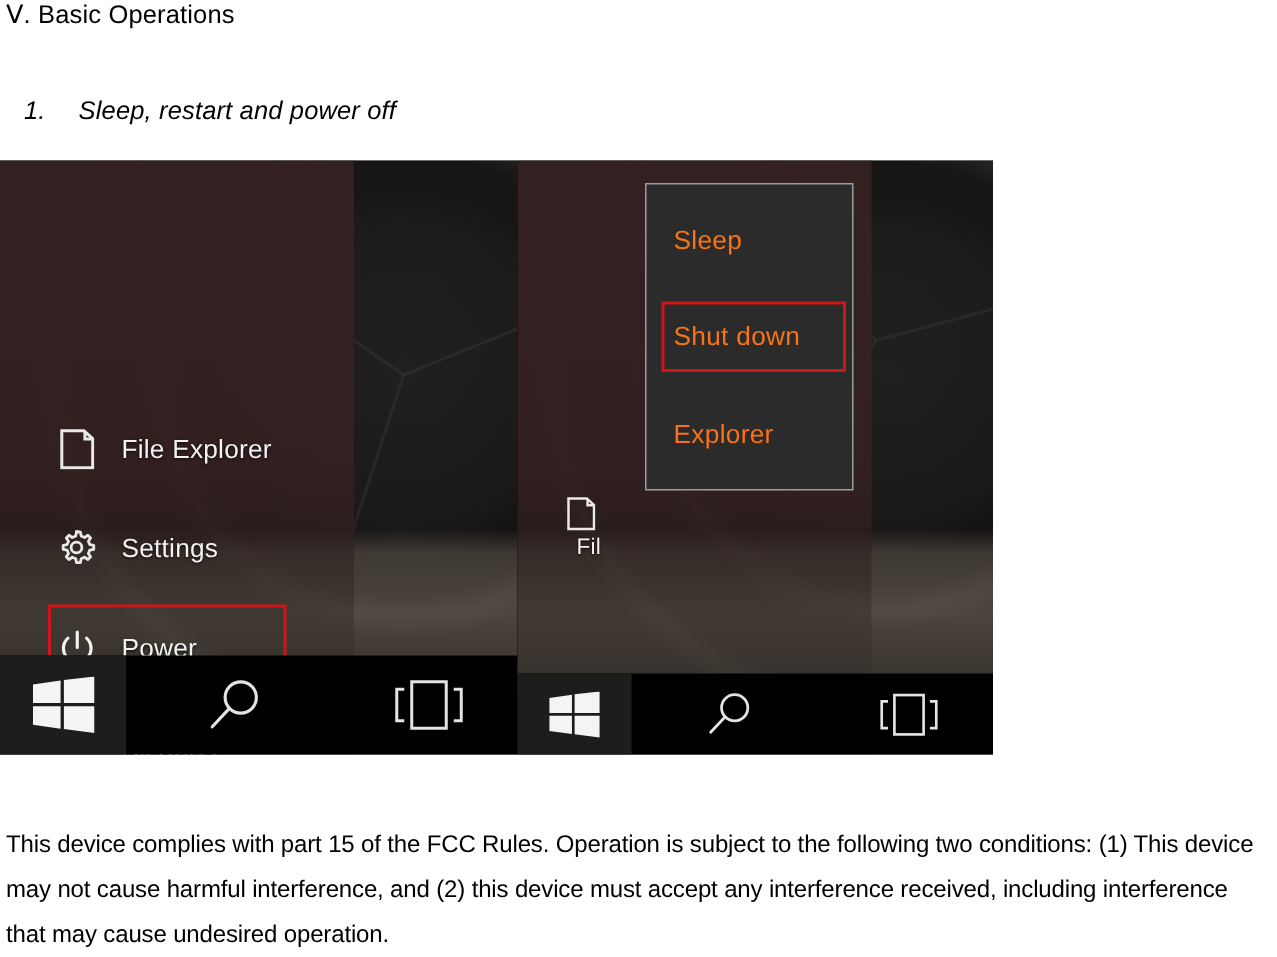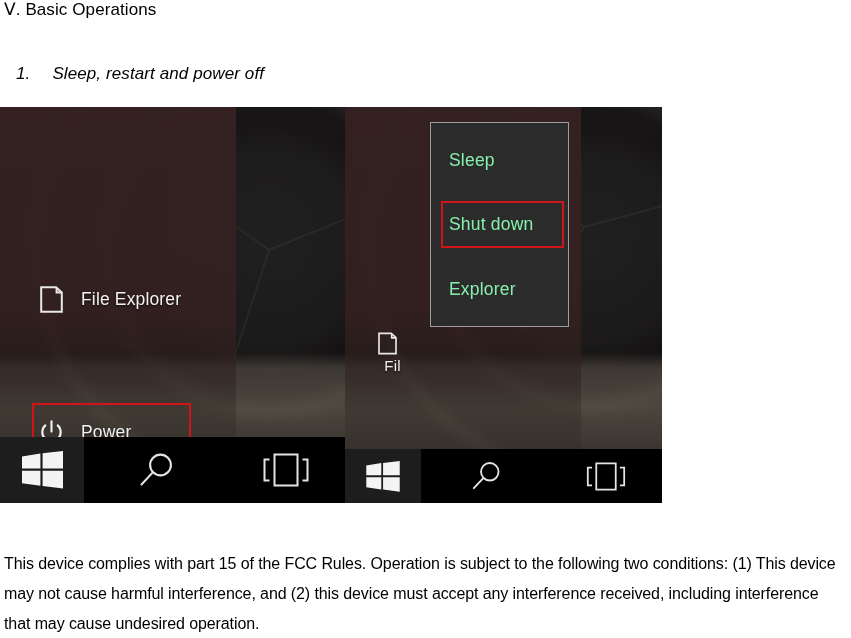--- a/index.html
+++ b/index.html
@@ -125,21 +125,21 @@
     width: 34px;
     height: 30px;
     flex: 0 0 34px;
     display: flex;
     align-items: center;
     justify-content: center;
     margin-right: 13px;
   }
   .menu-item .lbl { text-shadow: 0 1px 2px rgba(0,0,0,0.75); }
 
-  .mi-file     { top: 170px; }
+  .mi-file     { top: 170px; justify-content: flex-end; }
   .mi-settings { top: 236px; }
   .mi-power    { top: 303px; }
   .mi-allapps  { top: 371px; }
 
   .pane-right .mi-file     { top: 222px; flex-direction: column; }
   .pane-right .mi-settings { top: 285px; }
   .pane-right .mi-power    { top: 333px; }
   .pane-right .mi-allapps  { top: 392px; }
   .pane-right .menu-item   { left: 28px; font-size: 15px; }
   .pane-right .menu-item .ico { width: 28px; flex: 0 0 28px; height: 26px; margin-right: 11px; }
@@ -161,21 +161,21 @@
     top: 15px;
     width: 139px;
     height: 205px;
     background: #2b2b2b;
     border: 1px solid #9d9d9d;
     box-sizing: border-box;
   }
   .flyout-item {
     position: absolute;
     left: 18px;
-    color: #86efac;
+    color: #f97316;
     font-size: 17.5px;
     letter-spacing: 0.2px;
     white-space: nowrap;
     line-height: 24px;
   }
   .fi-sleep   { top: 25px; }
   .fi-shut    { top: 89px; }
   .fi-restart { top: 154px; }
 
   
@@ -236,20 +236,29 @@
     <div class="menu-item mi-file">
       <span class="ico">
         <svg width="23" height="27" viewBox="0 0 23 27">
           <path d="M1.2 1.2 H16 L21.8 6.4 V25.8 H1.2 Z" fill="none" stroke="#e9e9e9" stroke-width="2"></path>
           <path d="M16.6 1.6 V6.6 H21.6" fill="none" stroke="#e9e9e9" stroke-width="2"></path>
         </svg>
       </span>
       <span class="lbl">File Explorer</span>
     </div>
 
+    <div class="menu-item mi-settings">
+      <span class="ico">
+        <svg width="26" height="26" viewBox="0 0 26 26">
+          <path d="M13 2.2 l2.6 0.5 0.5 2.6 2.3 1.0 2.2-1.5 1.8 1.8 -1.5 2.2 1.0 2.3 2.6 0.5 0 2.6 -2.6 0.5 -1.0 2.3 1.5 2.2 -1.8 1.8 -2.2-1.5 -2.3 1.0 -0.5 2.6 -2.6 0 -0.5-2.6 -2.3-1.0 -2.2 1.5 -1.8-1.8 1.5-2.2 -1.0-2.3 -2.6-0.5 0-2.6 2.6-0.5 1.0-2.3 -1.5-2.2 1.8-1.8 2.2 1.5 2.3-1.0 0.5-2.6 Z" fill="none" stroke="#e9e9e9" stroke-width="1.9" stroke-linejoin="round"></path>
+          <circle cx="13" cy="13" r="3.6" fill="none" stroke="#e9e9e9" stroke-width="1.9"></circle>
+        </svg>
+      </span>
+      <span class="lbl">Settings</span>
+    </div>
 
     <div class="menu-item mi-power">
       <span class="ico">
         <svg width="27" height="27" viewBox="0 0 27 27">
           <path d="M7.3 6.4 a9.2 9.2 0 1 0 12.4 0" fill="none" stroke="#f2f2f2" stroke-width="2.1" stroke-linecap="round"></path>
           <line x1="13.5" y1="2.4" x2="13.5" y2="12.6" stroke="#f2f2f2" stroke-width="2.1" stroke-linecap="round"></line>
         </svg>
       </span>
       <span class="lbl">Power</span>
     </div>

